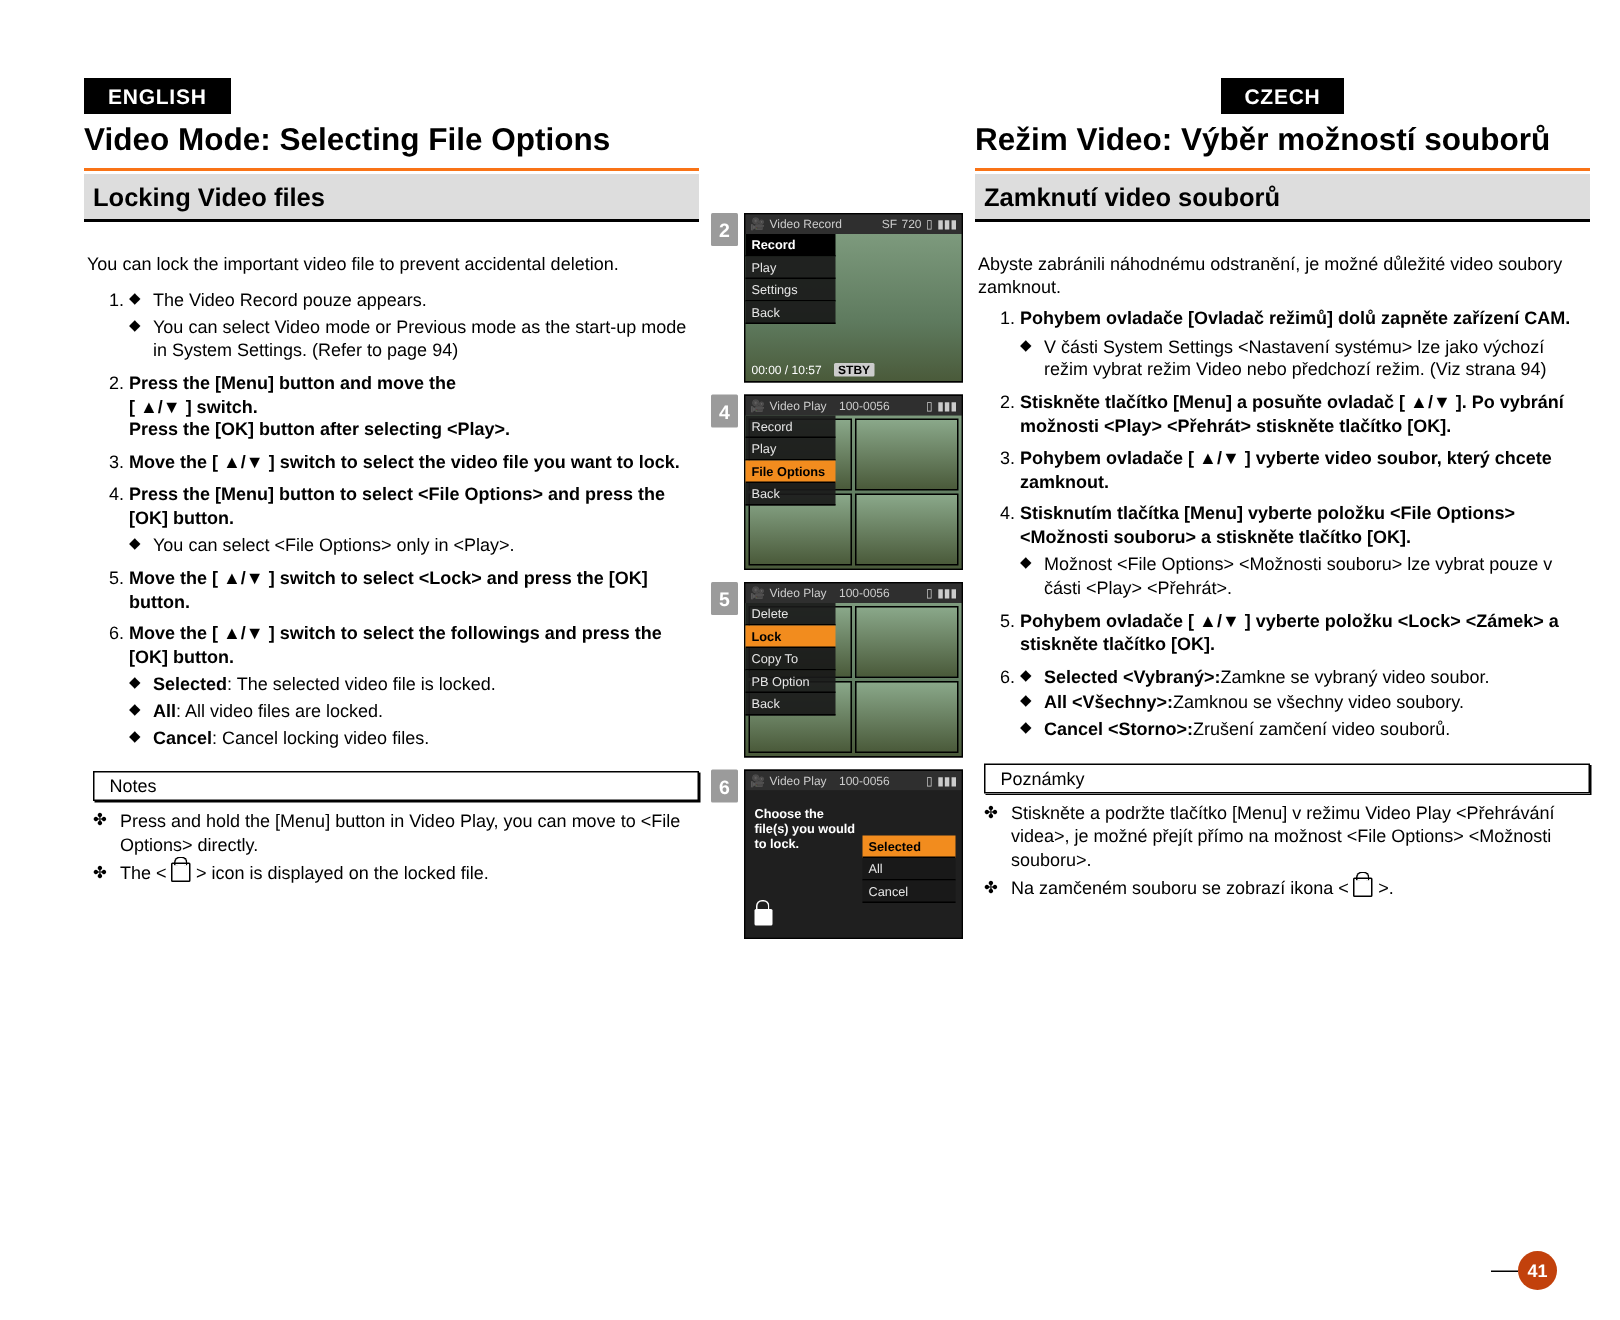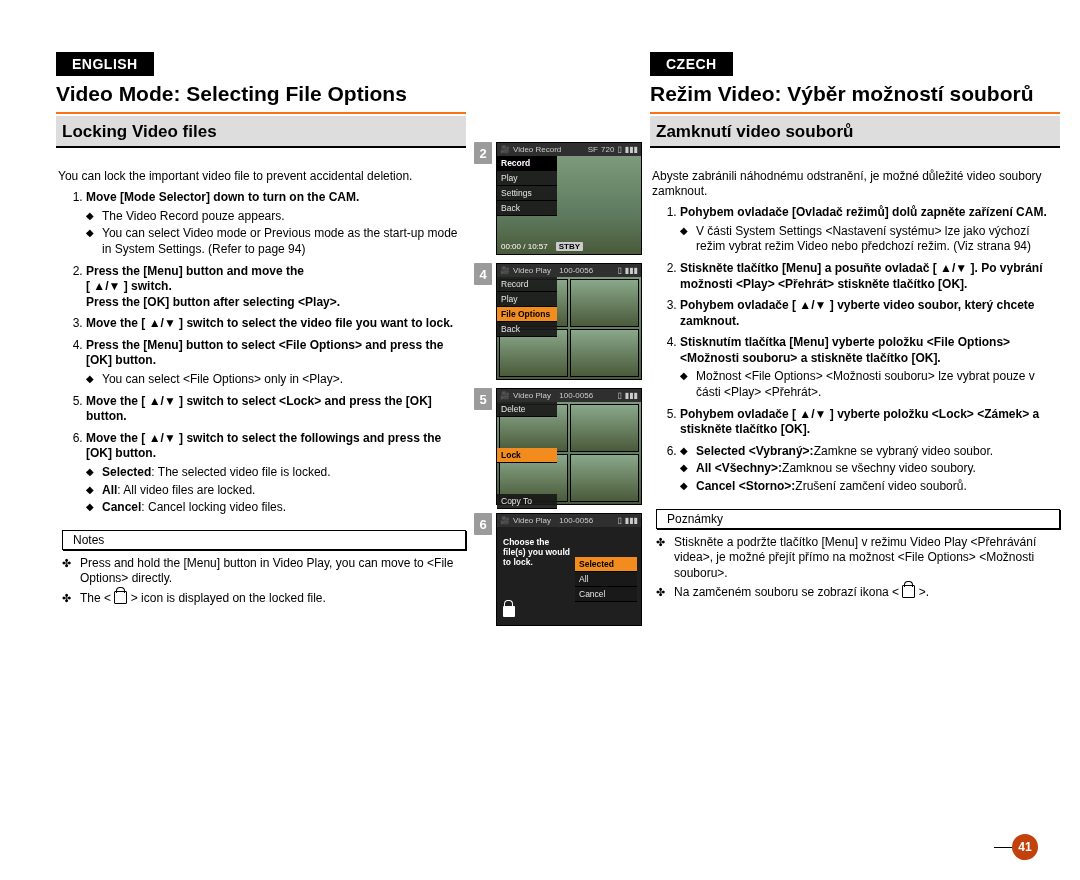--- a/index.html
+++ b/index.html
@@ -2,21 +2,21 @@
 <html><head>
 <meta charset="utf-8">
 <style>
   html,body{margin:0;padding:0;background:#fff;font-family:Arial,Helvetica,sans-serif;color:#000;font-size:12px;}
   .page{width:1080px;height:880px;margin:0 auto;position:relative;padding:52px 20px 10px 56px;box-sizing:border-box;}
   .columns{display:flex;gap:8px;height:100%;}
   .col{flex:1;display:flex;flex-direction:column;position:relative;}
   .center-strip{width:168px;flex:0 0 168px;display:flex;flex-direction:column;}
   .lang-badge{background:#000;color:#fff;font-weight:bold;font-size:14px;padding:4px 16px;display:inline-block;letter-spacing:0.5px;}
   .lang-wrap{margin-bottom:2px;}
-  .lang-wrap.right{text-align:left;}
+  .lang-wrap.right{text-align:center;}
   .h1{font-size:21px;font-weight:bold;border-bottom:2px solid #f97316;padding:4px 0 6px 0;margin:0 0 2px 0;line-height:1.15;}
   .h2{font-size:17px;font-weight:bold;background:#ddd;border-bottom:2px solid #000;padding:6px 8px 4px 6px;margin:0 0 21px 0;}
   .intro{margin:0 0 6px 2px;line-height:1.25;}
   ol.steps{margin:0 0 6px 0;padding-left:30px;}
   ol.steps>li{margin-bottom:6px;line-height:1.3;}
   ol.steps>li>.st-title{font-weight:bold;}
   ul.bullets{list-style:none;margin:3px 0 0 0;padding-left:0;}
   ul.bullets>li{position:relative;padding-left:16px;line-height:1.3;margin-bottom:2px;}
   ul.bullets>li::before{content:"◆";position:absolute;left:0;top:0;font-size:10px;}
   .notes-title{border:1.5px solid #000;display:inline-block;padding:2px 10px;font-size:12px;box-shadow:1px 1px 0 #000;margin:2px 0 4px 6px;}
@@ -61,21 +61,20 @@
   <div class="columns">
 
     <div class="col">
       <div class="lang-wrap"><span class="lang-badge">ENGLISH</span></div>
       <h1 class="h1">Video Mode: Selecting File Options</h1>
       <h2 class="h2">Locking Video files</h2>
       <p class="intro">You can lock the important video file to prevent accidental deletion.</p>
 
       <ol class="steps">
         <li>
-          <span class="st-title">Move [Mode Selector] down to turn on the CAM.</span>
           <ul class="bullets">
             <li>The Video Record pouze appears.</li>
             <li>You can select Video mode or Previous mode as the start-up mode in System Settings. (Refer to page 94)</li>
           </ul>
         </li>
         <li>
           <span class="st-title">Press the [Menu] button and move the</span><br>
           <span class="st-title">[ ▲/▼ ]&nbsp;switch.</span><br>
           <span class="st-title">Press the [OK] button after selecting &lt;Play&gt;.</span>
         </li>
@@ -154,21 +153,21 @@
 
       <div class="screen-row">
         <div class="step-num">5</div>
         <div class="screen thumb-grid">
           <div class="screen-hdr"><span class="cam-ico">🎥</span><span>Video Play</span>&nbsp;<span>100-0056</span><span style="margin-left:auto">▯</span> <span>▮▮▮</span></div>
           <div class="screen-body">
             <div class="thumb"></div>
               <div class="thumb"></div>
               <div class="thumb"></div>
               <div class="thumb"></div>
-            <div class="menu-overlay" style="position:absolute;gap:31px;">
+            <div class="menu-overlay" style="position:absolute;">
               <div>Delete</div>
               <div class="sel">Lock</div>
               <div>Copy To</div>
               <div>PB Option</div>
               <div>Back</div>
             </div>
           </div>
         </div>
       </div>
 

